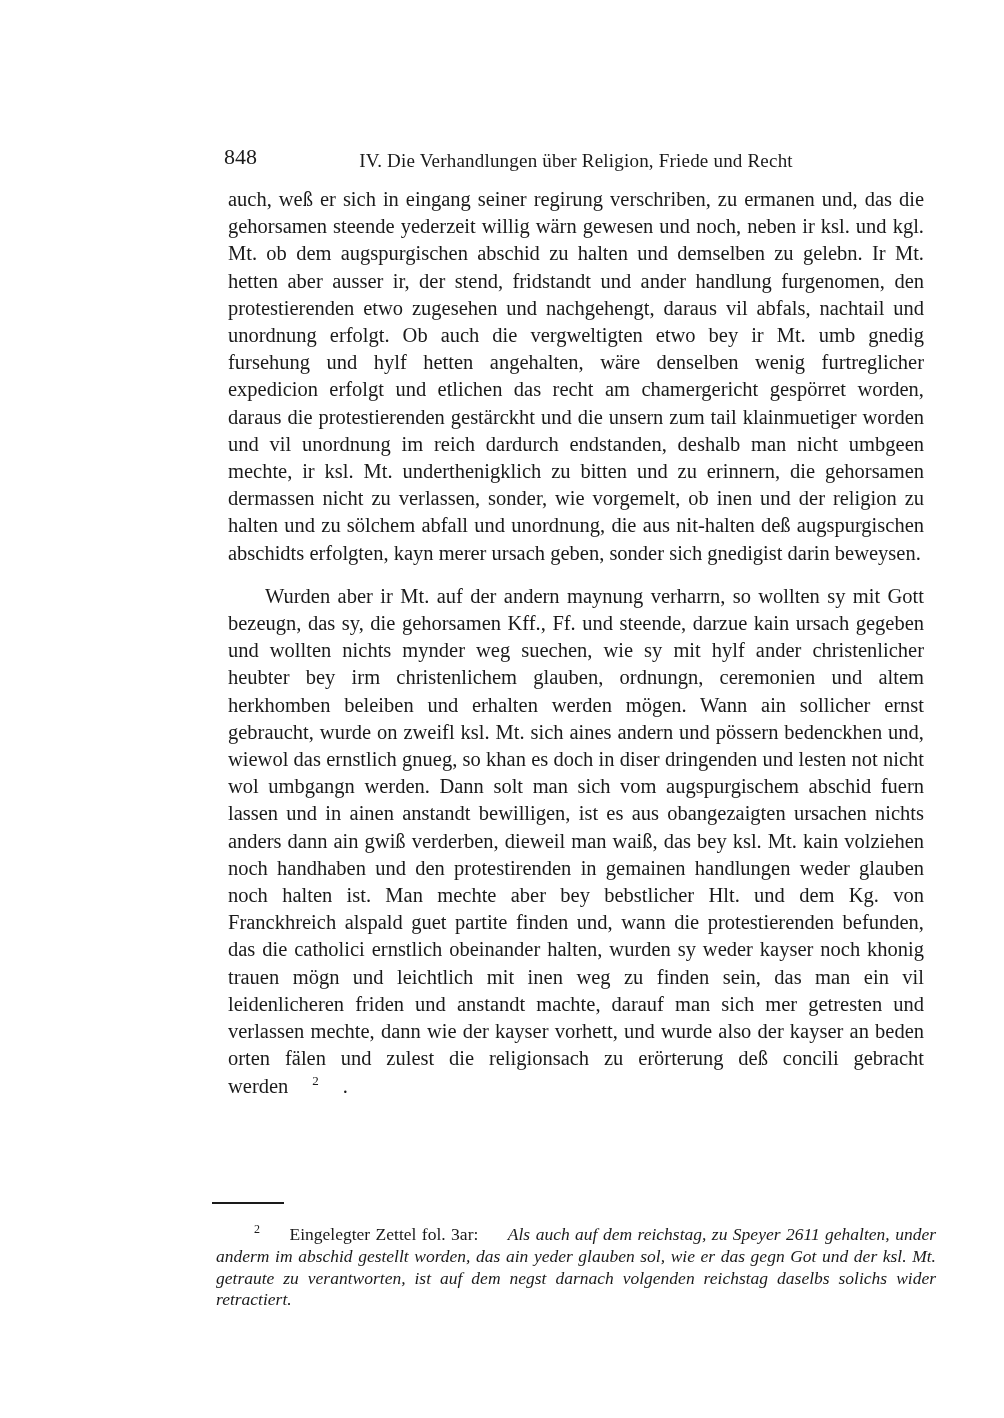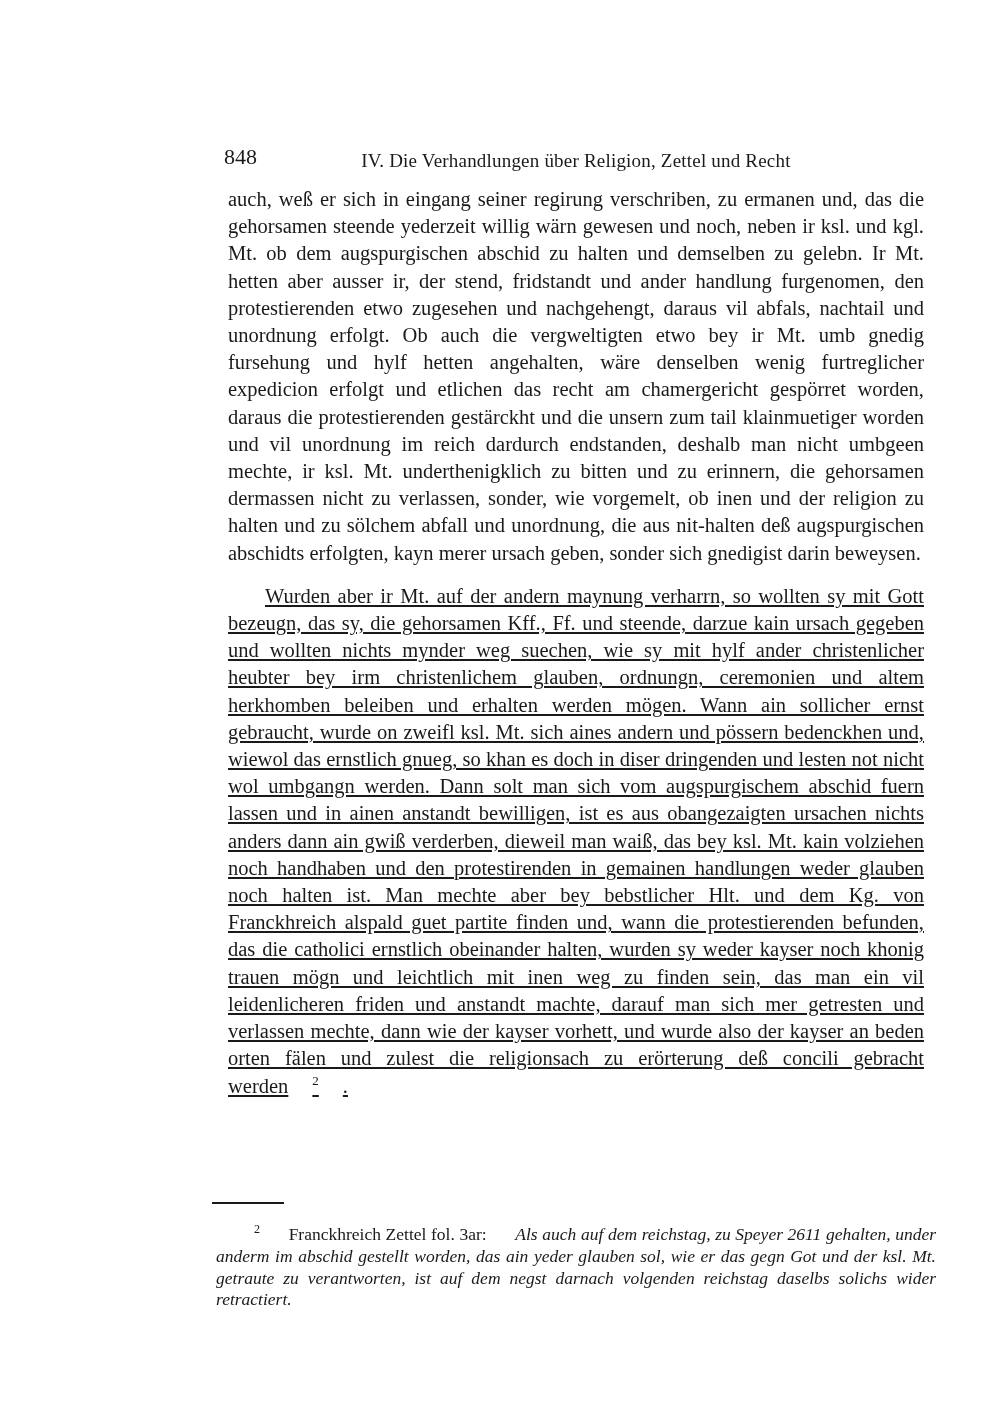--- a/index.html
+++ b/index.html
@@ -42,21 +42,21 @@
     letter-spacing: 0.2px;
   }
 
   .para {
     font-size: 20.5px;
     line-height: 27.2px;
     text-align: justify;
     hyphens: auto;
     -webkit-hyphens: auto;
   }
-  .para.indent { text-indent: 25px; text-decoration: underline; }
+  .para.indent { text-indent: 25px; }
 
   sup.fn-ref {
     font-size: 13px;
     line-height: 0;
     vertical-align: super;
   }
 
   .footnotes {
     position: absolute;
     left: 160px;
@@ -85,31 +85,31 @@
   .fn-italic { font-style: italic; }
 </style>
 </head>
 <body>
 
 <div class="page">
   <div class="content">
 
     <header class="running-head">
       <span class="page-num">848</span>
-      <span class="head-title">IV. Die Verhandlungen über Religion, Zettel und Recht</span>
+      <span class="head-title">IV. Die Verhandlungen über Religion, Friede und Recht</span>
     </header>
 
     <main>
       <p class="para">auch, weß er sich in eingang seiner regirung verschriben, zu ermanen und, das die gehorsamen steende yederzeit willig wärn gewesen und noch, neben ir ksl. und kgl. Mt. ob dem augspurgischen abschid zu halten und demselben zu gelebn. Ir Mt. hetten aber ausser ir, der stend, fridstandt und ander handlung furgenomen, den protestierenden etwo zugesehen und nachgehengt, daraus vil abfals, nachtail und unordnung erfolgt. Ob auch die vergweltigten etwo bey ir Mt. umb gnedig fursehung und hylf hetten angehalten, wäre denselben wenig furtreglicher expedicion erfolgt und etlichen das recht am chamergericht gespörret worden, daraus die protestierenden gestärckht und die unsern zum tail klainmuetiger worden und vil unordnung im reich dardurch endstanden, deshalb man nicht umbgeen mechte, ir ksl. Mt. underthenigklich zu bitten und zu erinnern, die gehorsamen dermassen nicht zu verlassen, sonder, wie vorgemelt, ob inen und der religion zu halten und zu sölchem abfall und unordnung, die aus nit-halten deß augspurgischen abschidts erfolgten, kayn merer ursach geben, sonder sich gnedigist darin beweysen.</p>
       <p class="para indent"><span>Wurden aber ir Mt. auf der andern maynung verharrn, so wollten sy mit Gott bezeugn, das sy, die gehorsamen Kff., Ff. und steende, darzue kain ursach gegeben und wollten nichts mynder weg suechen, wie sy mit hylf ander christenlicher heubter bey irm christenlichem glauben, ordnungn, ceremonien und altem herkhomben beleiben und erhalten werden mögen. Wann ain sollicher ernst gebraucht, wurde on zweifl ksl. Mt. sich aines andern und pössern bedenckhen und, wiewol das ernstlich gnueg, so khan es doch in diser dringenden und lesten not nicht wol umbgangn werden. Dann solt man sich vom augspurgischem abschid fuern lassen und in ainen anstandt bewilligen, ist es aus obangezaigten ursachen nichts anders dann ain gwiß verderben, dieweil man waiß, das bey ksl. Mt. kain volziehen noch handhaben und den protestirenden in gemainen handlungen weder glauben noch halten ist. Man mechte aber bey bebstlicher Hlt. und dem Kg. von Franckhreich alspald guet partite finden und, wann die protestierenden befunden, das die catholici ernstlich obeinander halten, wurden sy weder kayser noch khonig trauen mögn und leichtlich mit inen weg zu finden sein, das man ein vil leidenlicheren friden und anstandt machte, darauf man sich mer getresten und verlassen mechte, dann wie der kayser vorhett, und wurde also der kayser an beden orten fälen und zulest die religionsach zu erörterung deß concili gebracht werden</span><sup class="fn-ref">2</sup><span>.</span></p>
     </main>
 
   </div>
 
   <footer class="footnotes">
     <div class="fn-rule"></div>
     <p class="footnote">
       <sup>2</sup>
-      <span>Franckhreich Zettel fol. 3ar:</span>
+      <span>Eingelegter Zettel fol. 3ar:</span>
       <em class="fn-italic">Als auch auf dem reichstag, zu Speyer 2611 gehalten, under anderm im abschid gestellt worden, das ain yeder glauben sol, wie er das gegn Got und der ksl. Mt. getraute zu verantworten, ist auf dem negst darnach volgenden reichstag daselbs solichs wider retractiert.</em>
     </p>
   </footer>
 </div>
 
 </body></html>

